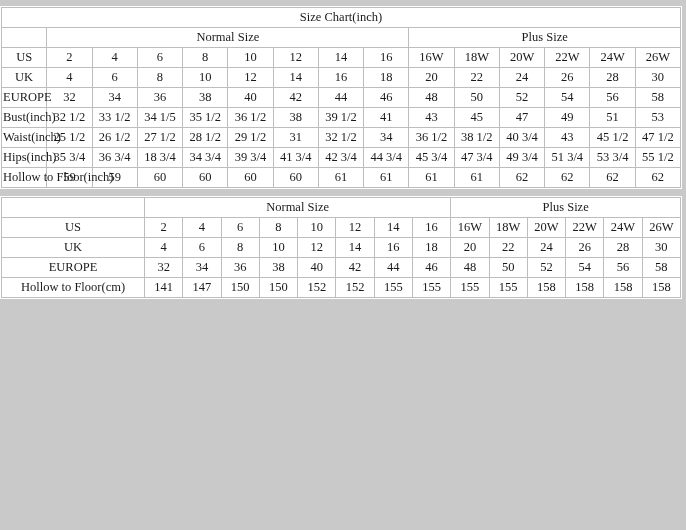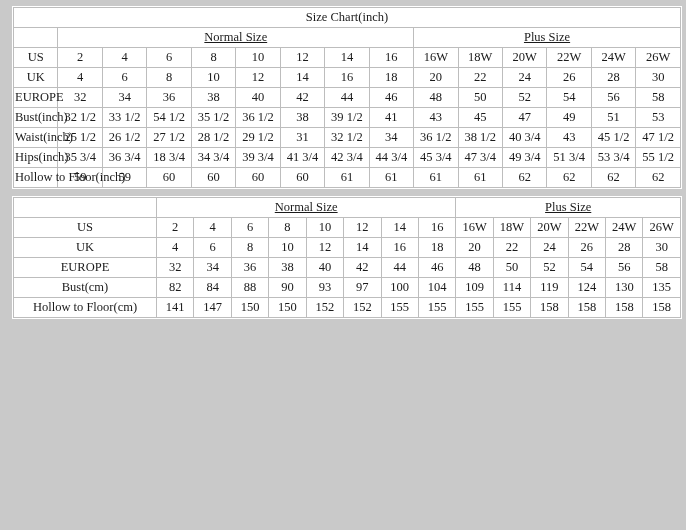--- a/index.html
+++ b/index.html
@@ -10,21 +10,21 @@
     width: 686px;
     height: 530px;
     background: #c9c9c9;
     font-family: "Liberation Serif", serif;
     color: #1a1a1a;
   }
   .page {
     width: 686px;
     height: 530px;
     box-sizing: border-box;
-    padding: 6px 4px 4px 12px;
+    padding: 6px 4px 4px 0;
     display: flex;
     flex-direction: column;
     gap: 7px;
     border-radius: 11px;
   }
   .chart-block {
     background: #ffffff;
     border: 1px solid #ffffff;
     box-sizing: border-box;
   }
@@ -46,21 +46,20 @@
   td.title-cell {
     font-size: 15px;
     border: none;
     border-bottom: 1px solid #bdbdbd;
     padding: 4px 0 4px 0;
     background: #ffffff;
   }
   td.group-cell {
     font-size: 14.5px;
     padding: 3px 0;
-    text-decoration: underline;
   }
   td.blank-cell {
     border-left: none;
     border-top: none;
   }
   td.rowlabel {
     font-size: 13.5px;
     padding: 4px 2px;
   }
   .col-label { width: 140px; }
@@ -129,21 +128,21 @@
             <td class="col-data">50</td>
             <td class="col-data">52</td>
             <td class="col-data">54</td>
             <td class="col-data">56</td>
             <td class="col-data">58</td>
           </tr>
           <tr>
             <td class="rowlabel col-label">Bust(inch)</td>
             <td class="col-data">32 1/2</td>
             <td class="col-data">33 1/2</td>
-            <td class="col-data">54 1/2</td>
+            <td class="col-data">34 1/5</td>
             <td class="col-data">35 1/2</td>
             <td class="col-data">36 1/2</td>
             <td class="col-data">38</td>
             <td class="col-data">39 1/2</td>
             <td class="col-data">41</td>
             <td class="col-data">43</td>
             <td class="col-data">45</td>
             <td class="col-data">47</td>
             <td class="col-data">49</td>
             <td class="col-data">51</td>
@@ -256,37 +255,20 @@
             <td class="col-data">44</td>
             <td class="col-data">46</td>
             <td class="col-data">48</td>
             <td class="col-data">50</td>
             <td class="col-data">52</td>
             <td class="col-data">54</td>
             <td class="col-data">56</td>
             <td class="col-data">58</td>
           </tr>
           <tr>
-            <td class="rowlabel col-label">Bust(cm)</td>
-            <td class="col-data">82</td>
-            <td class="col-data">84</td>
-            <td class="col-data">88</td>
-            <td class="col-data">90</td>
-            <td class="col-data">93</td>
-            <td class="col-data">97</td>
-            <td class="col-data">100</td>
-            <td class="col-data">104</td>
-            <td class="col-data">109</td>
-            <td class="col-data">114</td>
-            <td class="col-data">119</td>
-            <td class="col-data">124</td>
-            <td class="col-data">130</td>
-            <td class="col-data">135</td>
-          </tr>
-          <tr>
             <td class="rowlabel col-label">Hollow to Floor(cm)</td>
             <td class="col-data">141</td>
             <td class="col-data">147</td>
             <td class="col-data">150</td>
             <td class="col-data">150</td>
             <td class="col-data">152</td>
             <td class="col-data">152</td>
             <td class="col-data">155</td>
             <td class="col-data">155</td>
             <td class="col-data">155</td>

